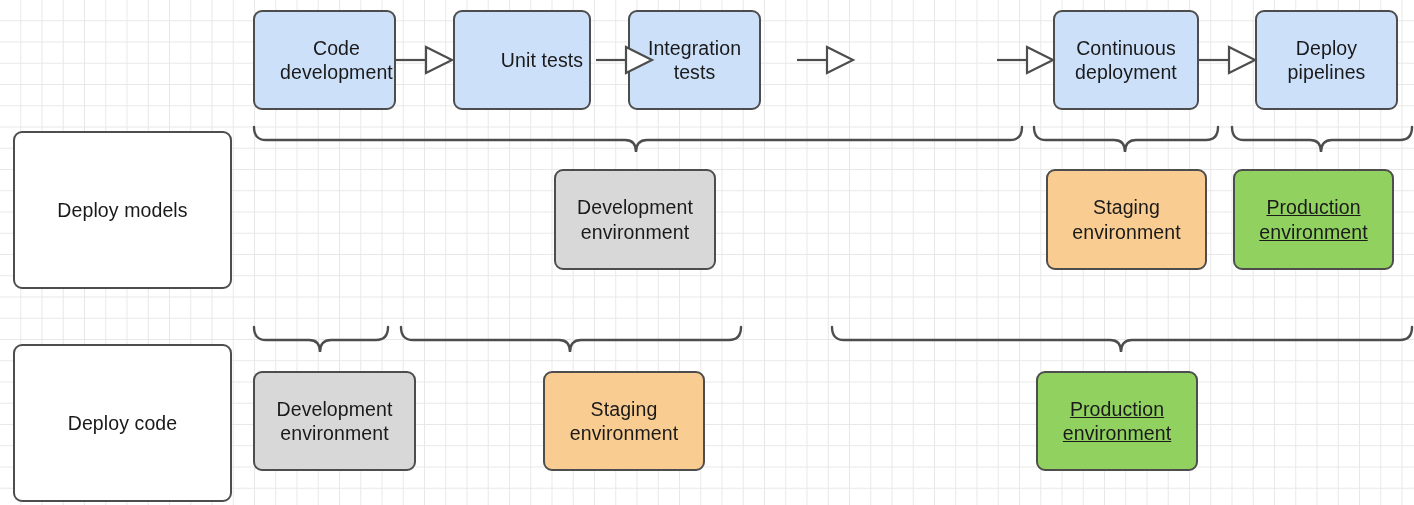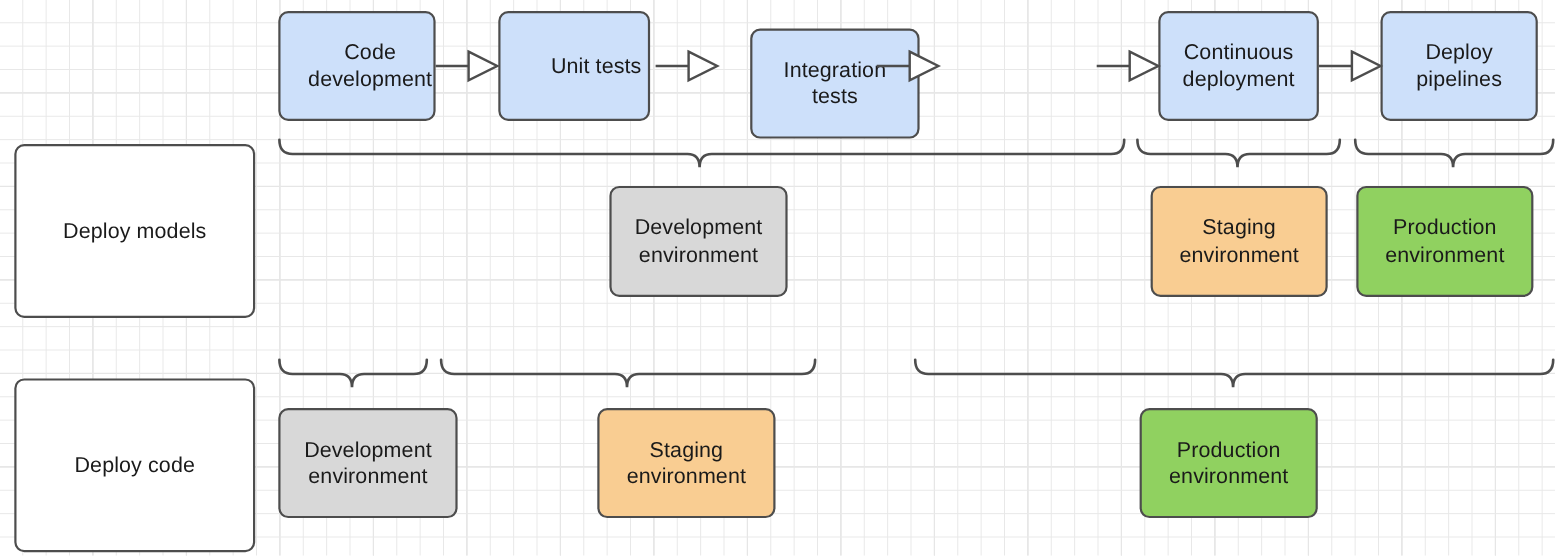--- a/index.html
+++ b/index.html
@@ -42,21 +42,21 @@
     color: #1a1a1a;
     font-size: 19.5px;
     line-height: 1.24;
     letter-spacing: 0.1px;
     white-space: pre-line;
     font-family: "Liberation Sans", sans-serif;
   }
   .node.blue   { background: #cde0fa; }
   .node.gray   { background: #d8d8d8; }
   .node.orange { background: #f9cd92; align-items: center; }
-  .node.green  { background: #90d160; }
+  .node.green  { background: #90d160; text-decoration: underline; }
   .node.white  { background: #ffffff; }
   .connector {
     position: absolute;
     overflow: visible;
   }
   .brace {
     position: absolute;
     overflow: visible;
   }
 </style>
@@ -67,21 +67,21 @@
 
   <div class="node blue" style="left:253px; top:10px; width:143px; height:100px;padding-left:24px;">
     <span>Code
 development</span>
   </div>
 
   <div class="node blue" style="left:453px; top:10px; width:138px; height:100px;padding-left:40px;">
     <span>Unit tests</span>
   </div>
 
-  <div class="node blue" style="left:682px; top:10px; width:154px; height:100px;margin-top:16px;">
+  <div class="node blue" style="left:628px; top:10px; width:133px; height:100px;">
     <span>Integration
 tests</span>
   </div>
 
 
   <div class="node blue" style="left:1255px; top:10px; width:143px; height:100px;">
     <span>Deploy
 pipelines</span>
   </div>
 

